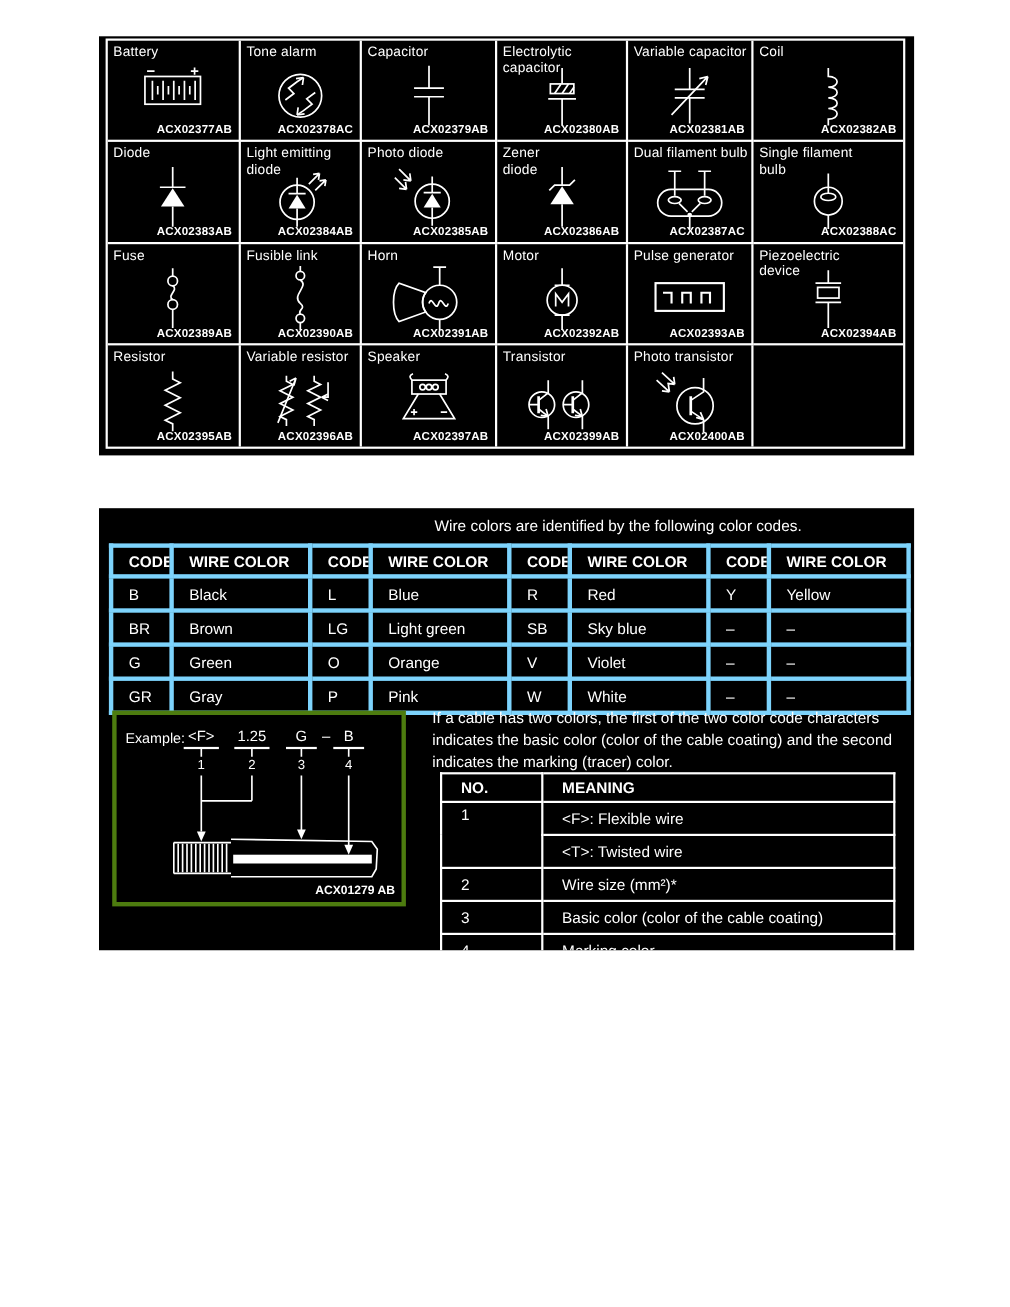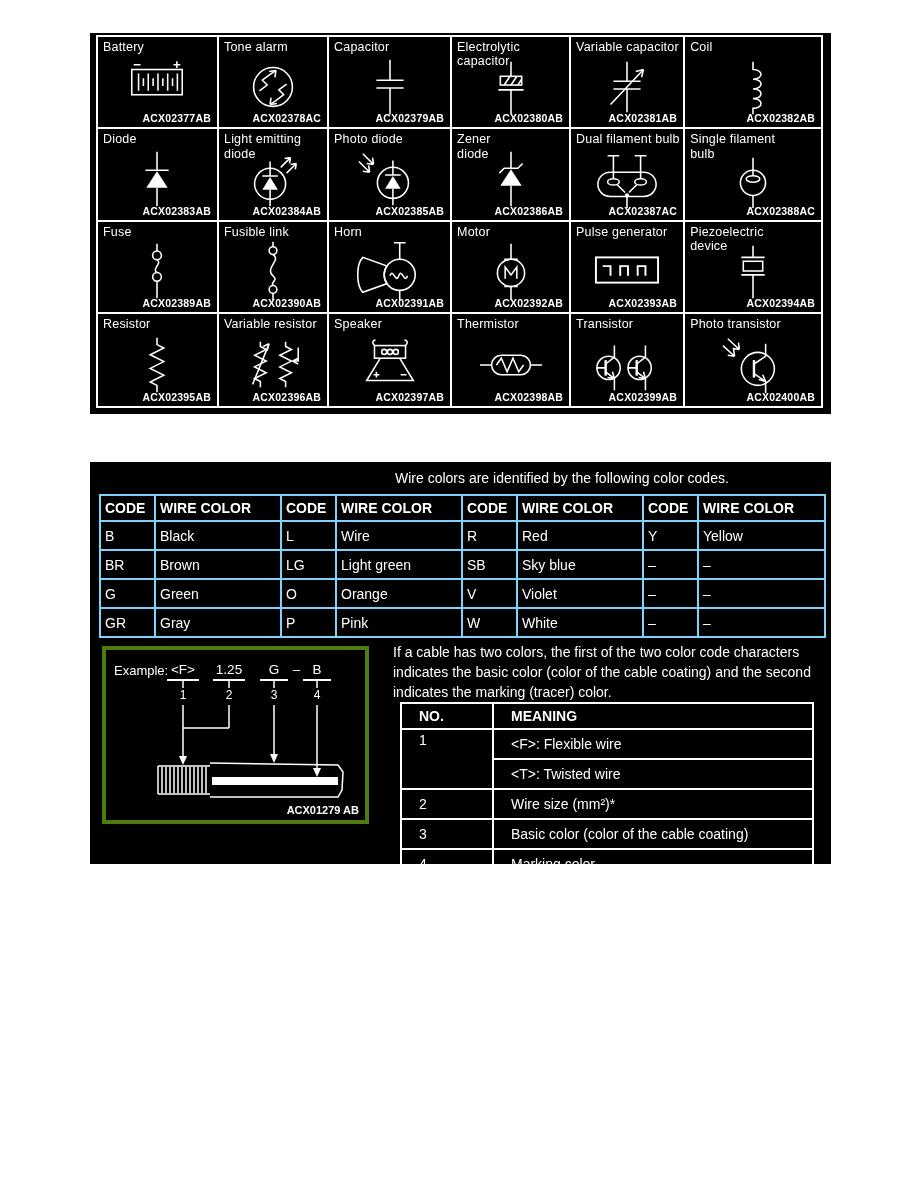--- a/index.html
+++ b/index.html
@@ -20,22 +20,22 @@
   .sym{position:absolute;left:50%;top:53%;transform:translate(-50%,-47%);width:80px;height:66px;
        stroke:#fff;fill:none;stroke-width:1.6;}
   .sym .f{fill:#fff;stroke:none;}
   .sym .w2{stroke-width:2;}
   .sym .w25{stroke-width:2.5;}
   
   #wire-panel{left:90px;top:462px;width:741px;height:478px;}
   #wire-caption{position:absolute;left:305px;top:8px;font-size:14px;}
   table{border-collapse:collapse;color:#fff;}
   #color-table{position:absolute;left:9px;top:32px;width:725px;table-layout:fixed;}
-  #color-table th,#color-table td{border:2px solid #7dd3fc;font-size:14px;text-align:left;
-      padding:1px 0 1px 4px;overflow:hidden;white-space:nowrap;}
+  #color-table th,#color-table td{border:4px solid #7dd3fc;font-size:14px;text-align:left;
+      padding:1px 0 1px 14px;overflow:hidden;white-space:nowrap;}
   #color-table th{height:22px;font-weight:bold;}
   #color-table td{height:25px;}
   
   #example-box{position:absolute;left:12px;top:184px;width:259px;height:170px;border:4px solid #4d7c0f;}
   #example-box .abs{position:absolute;}
   .ex-prefix{left:8px;top:13px;font-size:13px;}
   .ex-part{top:12px;font-size:13.5px;text-align:center;border-bottom:2px solid #fff;padding-bottom:2px;}
   .ex-dash{top:12px;font-size:13.5px;text-align:center;}
   .ex-num{top:38px;font-size:12px;text-align:center;}
   #example-svg{position:absolute;left:0;top:0;width:259px;height:170px;stroke:#fff;fill:none;stroke-width:1.5;}
@@ -271,29 +271,20 @@
           <circle cx="34" cy="20.5" r="2.6"></circle>
             <circle cx="40" cy="20.5" r="2.6"></circle>
             <circle cx="46" cy="20.5" r="2.6"></circle>
           <path d="M24,14 q-4,-4 1,-6 M56,14 q4,-4 -1,-6"></path>
           <path d="M30,27 L16,50 H64 L50,27"></path>
           <path d="M23,44 h6 M26,41 v6 M51,44 h6"></path>
         </svg>
         <div class="scode">ACX02397AB</div>
       </div>
 
-      <div class="cell">
-        <div class="slabel">Thermistor</div>
-        <svg class="sym" viewBox="0 0 80 68">
-          <path d="M8,34 H20 M60,34 H72"></path>
-          <rect x="20" y="24" width="40" height="20" rx="10"></rect>
-          <polyline points="25,34 30,27 36,41 42,27 48,41 53,34"></polyline>
-        </svg>
-        <div class="scode">ACX02398AB</div>
-      </div>
 
       <div class="cell">
         <div class="slabel">Transistor</div>
         <svg class="sym" viewBox="0 0 80 68">
           <circle cx="21" cy="37" r="12"></circle>
           <path class="w25" d="M18,29 V45"></path>
           <path d="M9,37 H18 M18,33 L27,26 V14 M18,41 L27,48 V60 M27,48 l-7,-1 M27,48 l-2,-7"></path>
           <circle cx="53" cy="37" r="12"></circle>
           <path class="w25" d="M50,29 V45"></path>
           <path d="M41,37 H50 M50,33 L59,26 V14 M50,41 L59,48 V60 M59,48 l-7,-1 M59,48 l-2,-7"></path>
@@ -338,21 +329,21 @@
         <th>WIRE COLOR</th>
         <th>CODE</th>
         <th>WIRE COLOR</th>
         <th>CODE</th>
         <th>WIRE COLOR</th>
       </tr>
       <tr>
         <td>B</td>
         <td>Black</td>
         <td>L</td>
-        <td>Wire</td>
+        <td>Blue</td>
         <td>R</td>
         <td>Red</td>
         <td>Y</td>
         <td>Yellow</td>
       </tr>
       <tr>
         <td>BR</td>
         <td>Brown</td>
         <td>LG</td>
         <td>Light green</td>

